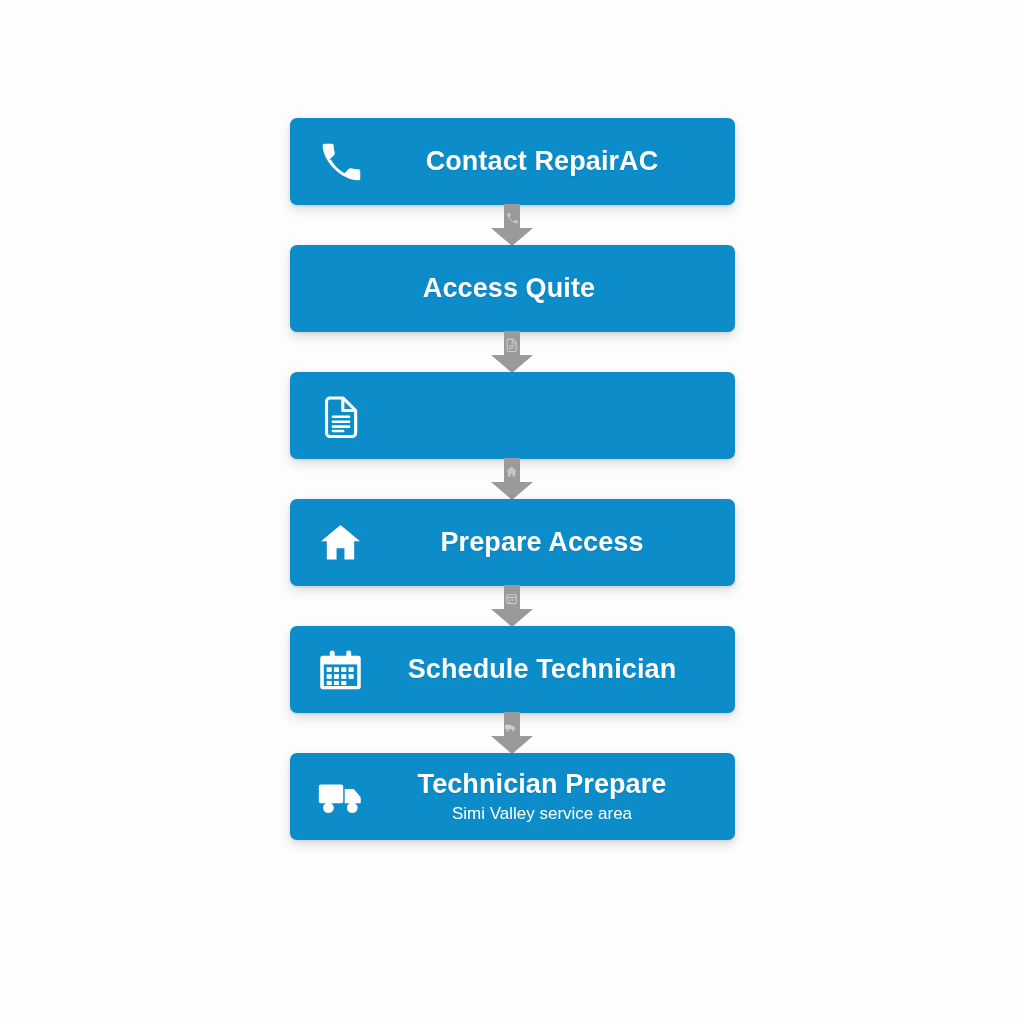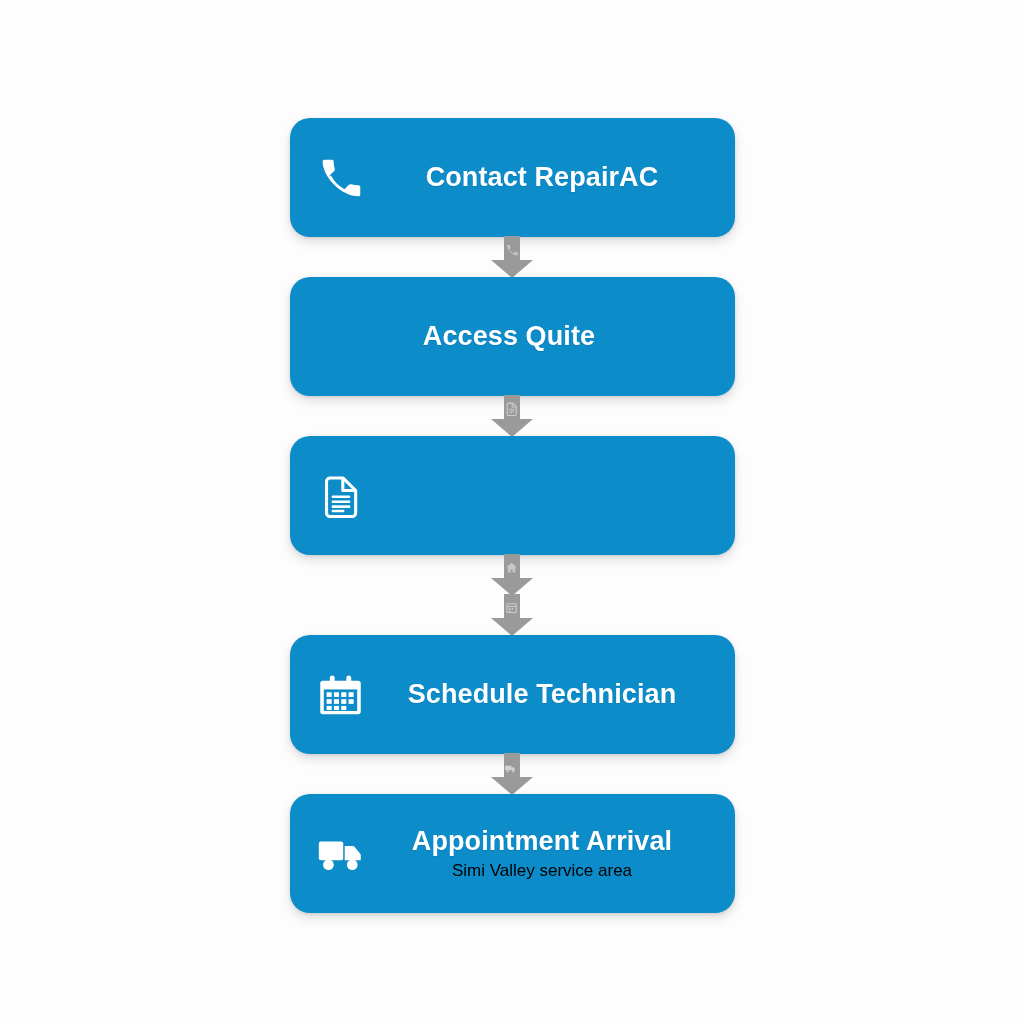--- a/index.html
+++ b/index.html
@@ -22,23 +22,23 @@
     flex-direction: column;
     align-items: center;
     justify-content: flex-start;
     padding-top: 118px;
     box-sizing: border-box;
   }
 
   .step {
     position: relative;
     width: 445px;
-    height: 119px;
+    height: 87px;
     background: #0d8cca;
-    border-radius: 20px;
+    border-radius: 7px;
     box-shadow: 0 5px 11px rgba(0,0,0,0.13), 0 1px 3px rgba(0,0,0,0.10);
     display: flex;
     align-items: center;
     box-sizing: border-box;
     padding: 0 18px 0 26px;
     overflow: hidden;
   }
 
   .step-icon {
     flex: 0 0 auto;
@@ -64,21 +64,21 @@
   .step-label {
     color: #ffffff;
     font-size: 27px;
     font-weight: bold;
     letter-spacing: 0.1px;
     line-height: 1.12;
     white-space: nowrap;
     text-shadow: 0 1px 1px rgba(0,0,0,0.10);
   }
   .step-sub {
-    color: #000000;
+    color: #ffffff;
     font-size: 17px;
     font-weight: normal;
     line-height: 1.2;
     margin-top: 5px;
     white-space: nowrap;
   }
 
   
   .step.no-icon { padding-left: 18px; }
 
@@ -148,20 +148,30 @@
 
   <div class="connector">
     <svg width="58" height="42" viewBox="0 0 58 42">
       <path d="M21 0 H37 V24 H50 L29 42 L8 24 H21 Z" fill="#9a9a9a"></path>
       <g opacity="0.55" transform="translate(22,7) scale(0.55)">
         <path d="M12 3 2.5 11.2h2.6V21h5.1v-5.6h3.6V21h5.1v-9.8h2.6z" fill="#ececec"></path>
       </g>
     </svg>
   </div>
 
+  <div class="step">
+    <div class="step-icon">
+      <svg width="45" height="45" viewBox="0 0 24 24" fill="#ffffff">
+        <path d="M12 2.6 1.6 11.3h3.1V21h5.2v-5.9h4.2V21h5.2v-9.7h3.1z"></path>
+      </svg>
+    </div>
+    <div class="step-text">
+      <span class="step-label">Prepare Access</span>
+    </div>
+  </div>
 
   <div class="connector">
     <svg width="58" height="42" viewBox="0 0 58 42">
       <path d="M21 0 H37 V24 H50 L29 42 L8 24 H21 Z" fill="#9a9a9a"></path>
       <g opacity="0.6" transform="translate(22,7) scale(0.55)">
         <rect x="3.5" y="5" width="17" height="16" rx="2" fill="none" stroke="#ededed" stroke-width="2"></rect>
         <path d="M3.5 10h17" stroke="#ededed" stroke-width="2"></path>
         <rect x="7" y="13" width="3" height="3" fill="#ededed"></rect>
         <rect x="12" y="13" width="3" height="3" fill="#ededed"></rect>
         <rect x="7" y="17.5" width="3" height="2.5" fill="#ededed"></rect>
@@ -211,18 +221,18 @@
   <div class="step">
     <div class="step-icon">
       <svg width="48" height="48" viewBox="0 0 26 20" fill="#ffffff">
         <rect x="1" y="3.2" width="13.2" height="10.2" rx="1.1"></rect>
         <path d="M15 5.6h4.3c.4 0 .8.2 1 .5l3.1 3.7c.2.2.3.5.3.8v2.8H15z"></path>
         <circle cx="6.2" cy="15.8" r="2.9"></circle>
         <circle cx="19.1" cy="15.8" r="2.9"></circle>
       </svg>
     </div>
     <div class="step-text">
-      <span class="step-label">Appointment Arrival</span>
+      <span class="step-label">Technician Prepare</span>
       <span class="step-sub">Simi Valley service area</span>
     </div>
   </div>
 
 </div>
 
 </body></html>

